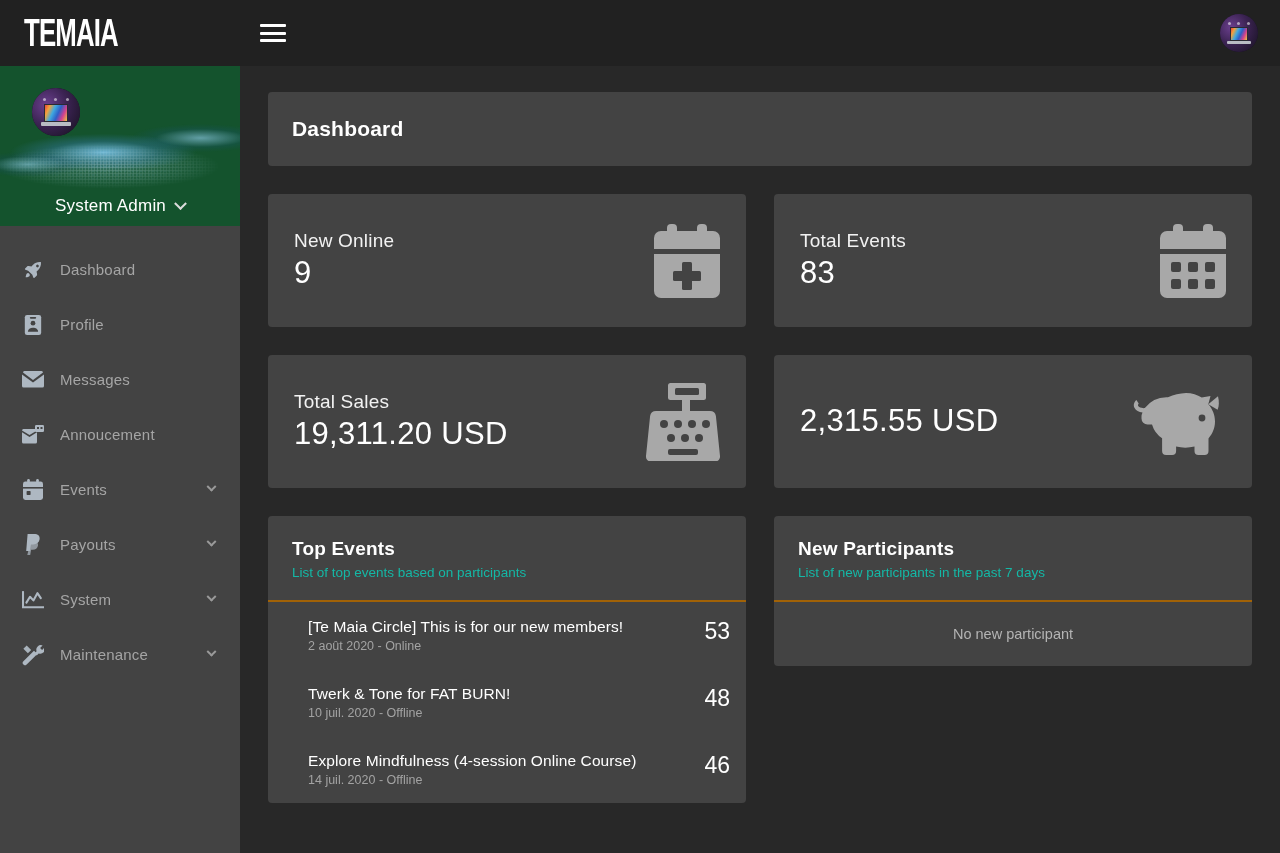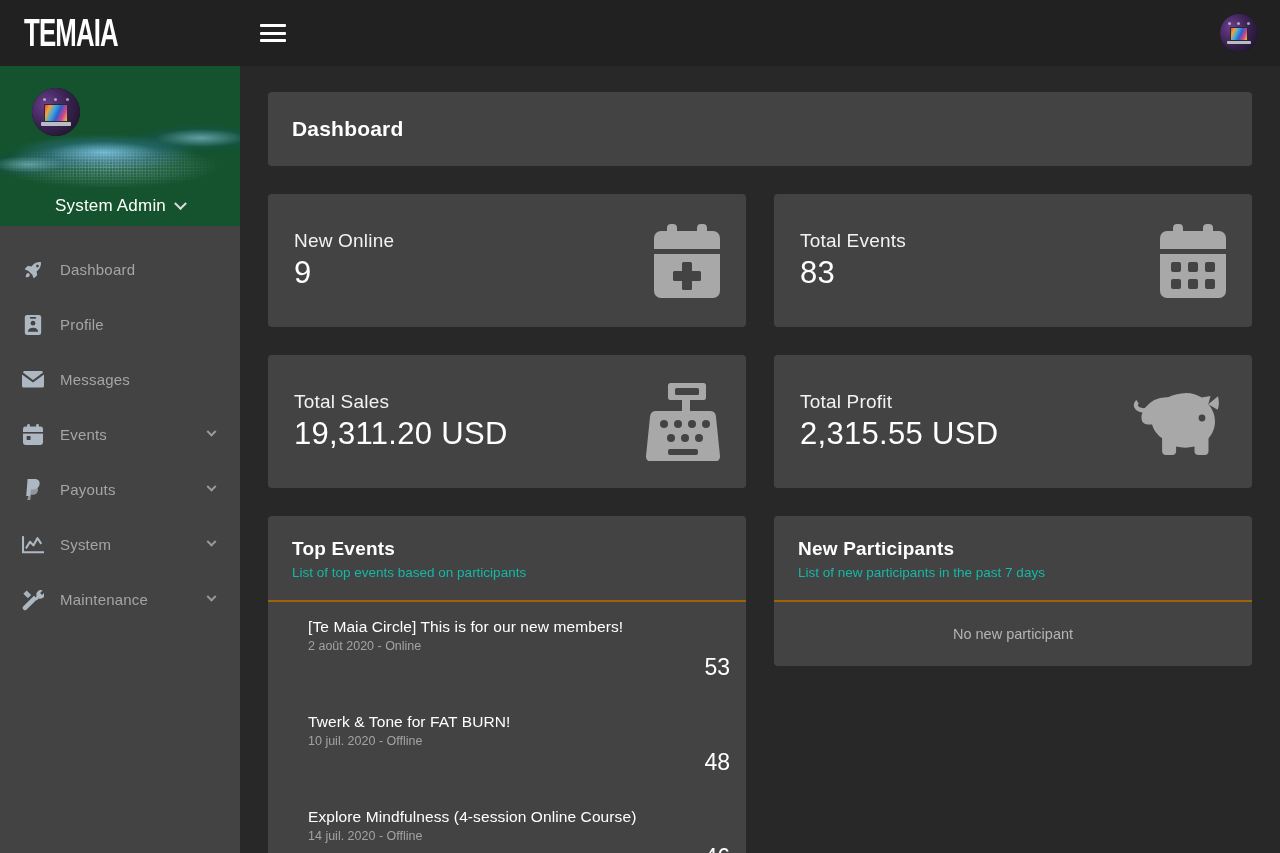--- a/index.html
+++ b/index.html
@@ -308,21 +308,20 @@
   }
   .event-meta {
     color: #a3a3a3;
     font-size: 12.5px;
   }
   .event-count {
     color: #ffffff;
     font-size: 23px;
     font-weight: 400;
     flex: 0 0 auto;
-    margin-top: 36px;
   }
   .panel-bottom { display: flex; gap: 28px; align-items: flex-start; }
   .panel-col { width: 478px; }
 </style>
 </head>
 <body>
 
 <div class="topbar">
   <div class="logo">
     <span class="logo-mark">TEMAIA</span>
@@ -399,20 +398,32 @@
     <div class="nav-item">
       <span class="nav-icon">
         <svg width="22" height="17" viewBox="0 0 22 17" fill="currentColor">
           <path d="M1 1.6 11 9 21 1.6A1.6 1.6 0 0 0 19.6 0H2.4A1.6 1.6 0 0 0 1 1.6z"></path>
           <path d="M0 3.6V15a1.6 1.6 0 0 0 1.6 1.6h18.8A1.6 1.6 0 0 0 22 15V3.6l-11 8z"></path>
         </svg>
       </span>
       <span class="nav-label">Messages</span>
     </div>
 
+    <div class="nav-item">
+      <span class="nav-icon">
+        <svg width="22" height="20" viewBox="0 0 22 20" fill="currentColor">
+          <path d="M0 5.4 7.5 10 15 5.4A1.5 1.5 0 0 0 13.6 4H1.4A1.5 1.5 0 0 0 0 5.4z"></path>
+          <path d="M0 7.2V17a1.5 1.5 0 0 0 1.5 1.5h12A1.5 1.5 0 0 0 15 17V7.2L7.5 12z"></path>
+          <rect x="13" y="0" width="9" height="7" rx="1.2"></rect>
+          <rect x="15" y="2" width="2" height="2" fill="#434343"></rect>
+          <rect x="18.5" y="2" width="2" height="2" fill="#434343"></rect>
+        </svg>
+      </span>
+      <span class="nav-label">Annoucement</span>
+    </div>
 
     <div class="nav-item">
       <span class="nav-icon">
         <svg width="20" height="21" viewBox="0 0 20 21" fill="currentColor">
           <rect x="4.2" y="0" width="2.6" height="4.4" rx="1.2"></rect>
           <rect x="13.2" y="0" width="2.6" height="4.4" rx="1.2"></rect>
           <rect x="0" y="2.6" width="20" height="18.4" rx="2.4"></rect>
           <rect x="0" y="8" width="20" height="1.6" fill="#434343"></rect>
           <rect x="3.6" y="12" width="4" height="4" rx=".7" fill="#434343"></rect>
         </svg>
@@ -535,21 +546,20 @@
           <circle cx="29" cy="55" r="4" fill="#434343"></circle>
           <circle cx="43" cy="55" r="4" fill="#434343"></circle>
           <circle cx="57" cy="55" r="4" fill="#434343"></circle>
           <rect x="26" y="66" width="30" height="6" rx="2" fill="#434343"></rect>
         </svg>
       </div>
     </div>
 
     <div class="card stat">
       <div class="stat-text">
-        <div class="stat-label">Total Profit</div>
         <div class="stat-value">2,315.55 USD</div>
       </div>
       <div class="stat-icon">
         <svg width="96" height="74" viewBox="0 0 96 74" fill="currentColor">
           <path d="M56 8c6 0 11.4 1.7 15.7 4.6l8.8-1.6-2.2 8.2C82.6 24 85 30 85 36.6c0 6.4-2.4 12.3-6.5 16.8V66a4 4 0 0 1-4 4h-6a4 4 0 0 1-4-4v-4.4a42 42 0 0 1-18.4 0V66a4 4 0 0 1-4 4h-6a4 4 0 0 1-4-4V53.2A25.4 25.4 0 0 1 22 39.4h-4.5a6 6 0 0 1-6-6v-1.6a9.8 9.8 0 0 1 1-4.3c-3.8-.4-6.6-2-7.9-4.4-1.6-2.9-.6-6.3 1.8-8.2l2.3 3.6c-.7.8-.9 1.8-.5 2.6.7 1.2 2.9 2.2 6.6 2A27.4 27.4 0 0 1 38 12.2 50 50 0 0 1 56 8z"></path>
           <circle cx="72" cy="33" r="3.4" fill="#434343"></circle>
           <path d="M78.3 19.2 88 11.2c1.3 5 1.1 9.5-.4 13.6z" fill="currentColor"></path>
         </svg>
       </div>
     </div>

